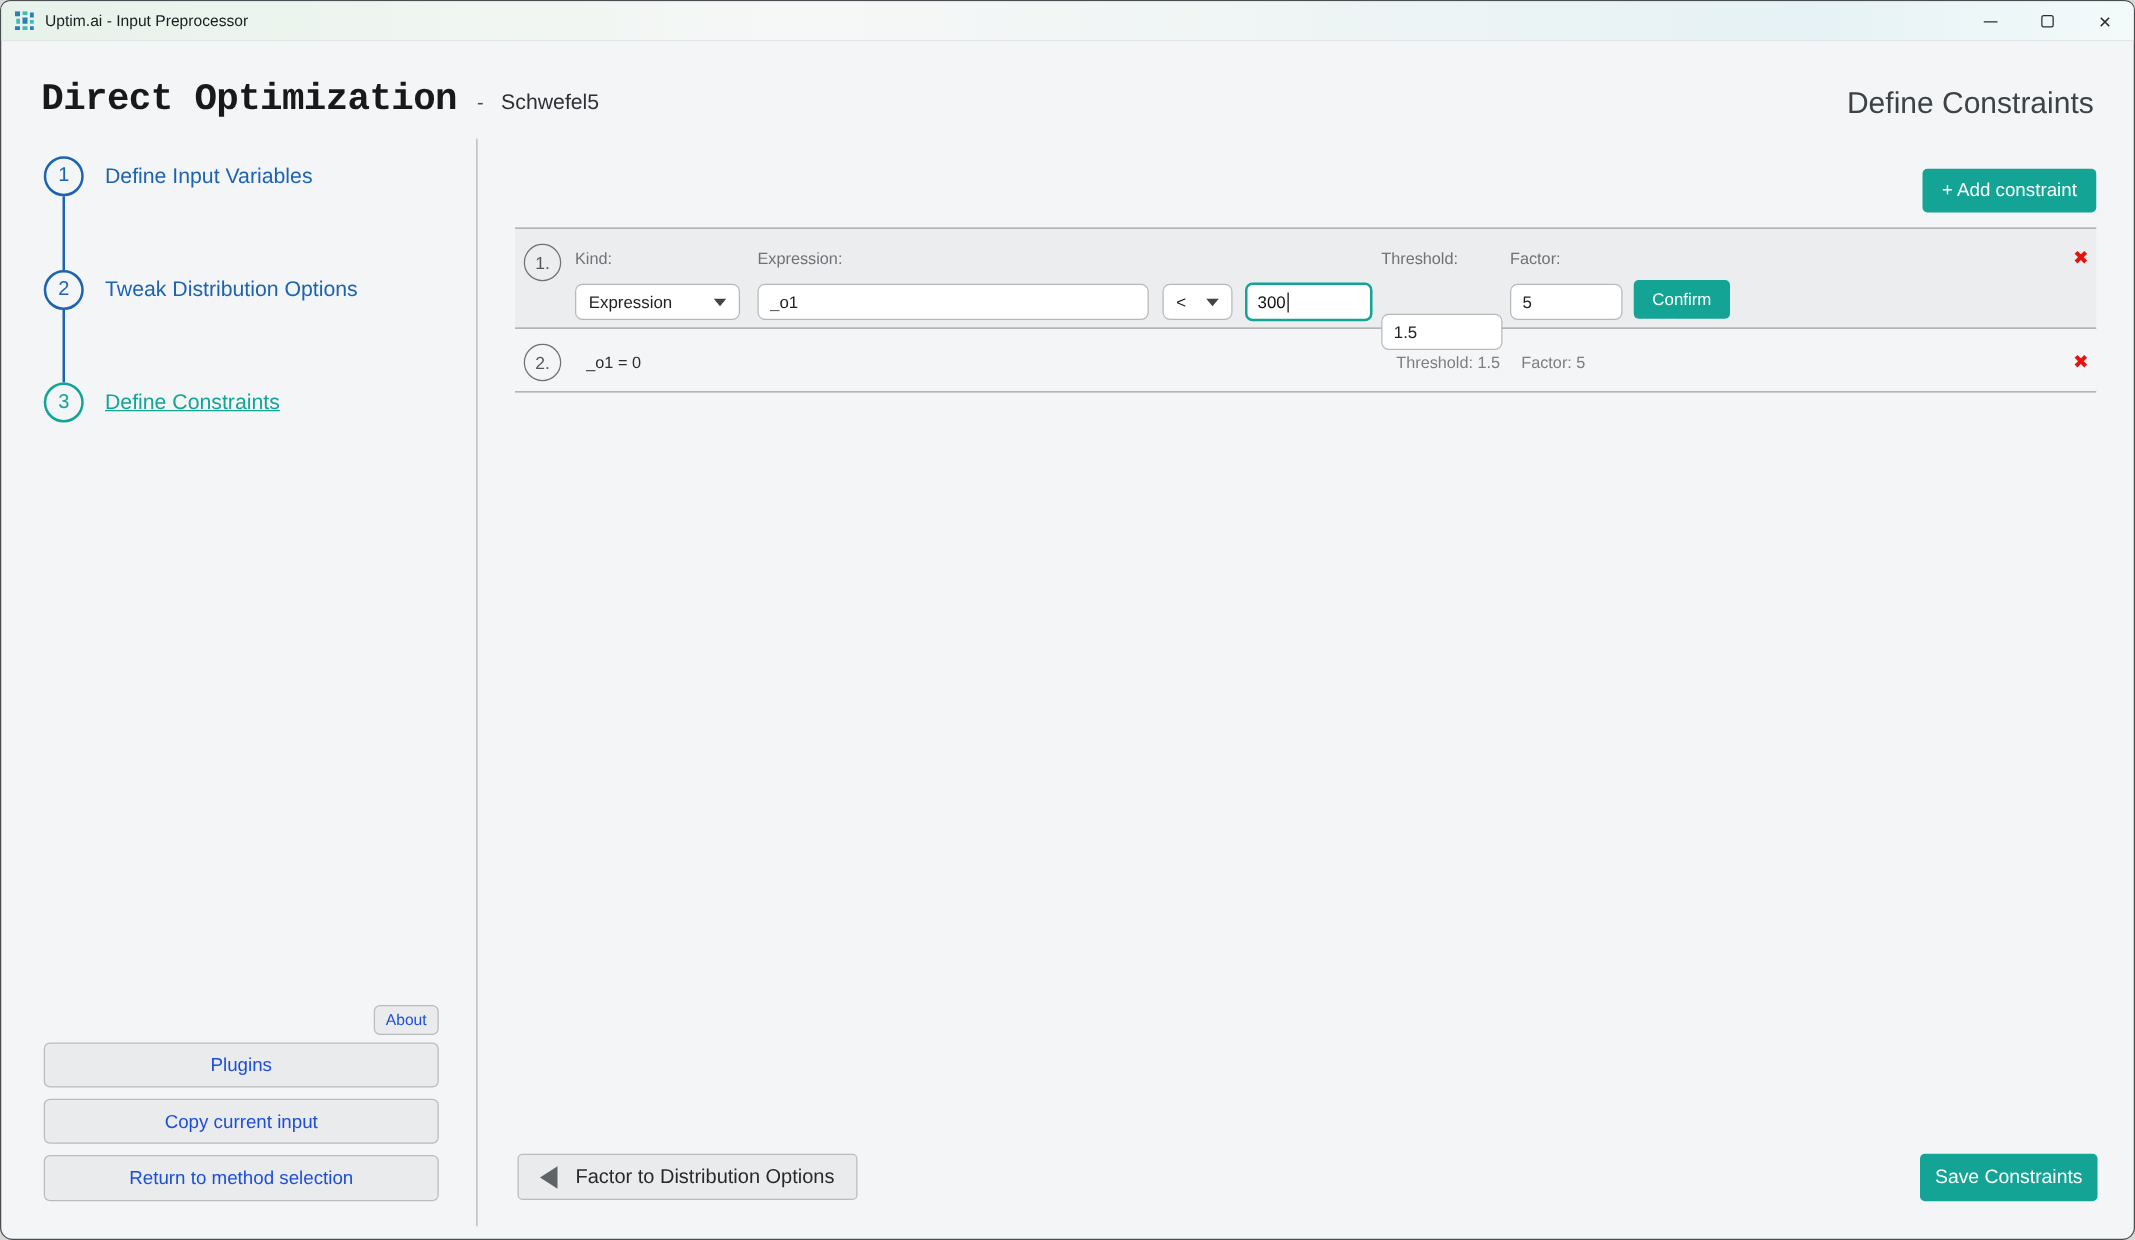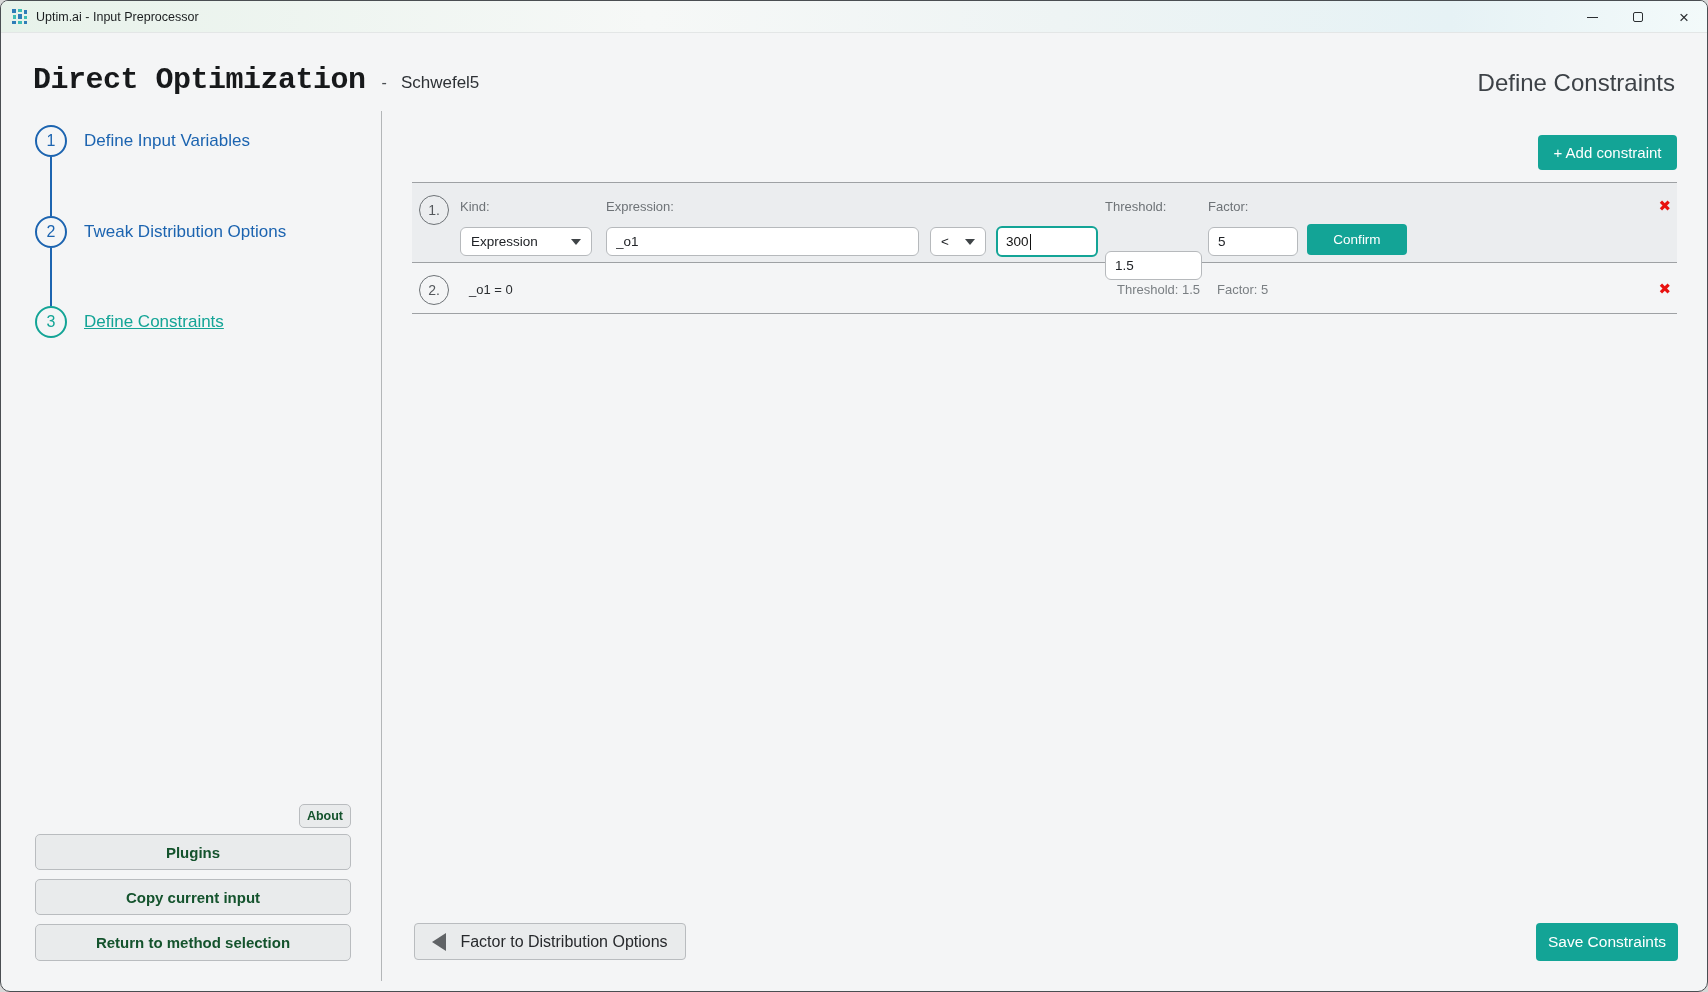--- a/index.html
+++ b/index.html
@@ -47,22 +47,22 @@
     font-size:16px; color:#1c64b0; background:transparent; flex:0 0 auto;
   }
   .step-label { margin-left:17px; font-size:17px; font-weight:500; color:#1c64b0; white-space:nowrap; }
   .step-item.active .step-circle { border-color:#13a496; color:#13a496; }
   .step-item.active .step-label { color:#13a496; text-decoration:underline; }
   .step-connector { position:absolute; left:49px; width:2px; background:#1c64b0; }
 
   
   .gray-btn {
     background:#e9ebec; border:1px solid #b9bcbf; border-radius:5px;
-    color:#14532d; display:flex; align-items:center; justify-content:center;
-    cursor:pointer; position:absolute;font-weight:bold;
+    color:#1d4ed8; display:flex; align-items:center; justify-content:center;
+    cursor:pointer; position:absolute;
   }
   .about-btn { left:298px; top:771px; width:52px; height:24px; font-size:12.5px; }
   .plugins-btn { left:34px; top:801px; width:316px; height:36px; font-size:15px; }
   .copy-btn { left:34px; top:846px; width:316px; height:36px; font-size:15px; }
   .return-method-btn { left:34px; top:891px; width:316px; height:37px; font-size:15px; }
 
   .v-divider { position:absolute; left:380px; top:78px; width:1px; height:870px; background:#b3b6b8; }
 
   
   .add-btn {
@@ -107,21 +107,21 @@
   .in-fac  { left:796px; width:90px; }
 
   .in-rhs {
     position:absolute; left:584px; top:43px; width:102px; height:31px;
     background:#fff; border:2px solid #13a496; border-radius:6px;
     display:flex; align-items:center; padding:0 8px; font-size:13.5px; color:#111;
   }
   .text-caret { display:inline-block; width:1.5px; height:16px; background:#111; margin-left:1px; }
 
   .confirm-btn {
-    position:absolute; left:895px; top:41px; width:100px; height:31px;
+    position:absolute; left:895px; top:41px; width:77px; height:31px;
     background:#13a496; color:#fff; border:none; border-radius:4px;
     font-size:13.5px; display:flex; align-items:center; justify-content:center; cursor:pointer;
   }
 
   .dismiss {
     position:absolute; right:6px; font-size:15px; font-weight:700; color:#e8110f;
     cursor:pointer; font-family:"DejaVu Sans",sans-serif; line-height:1;
   }
   .row-editing .dismiss { top:16px; }
   .row-saved .dismiss { top:16px; }

